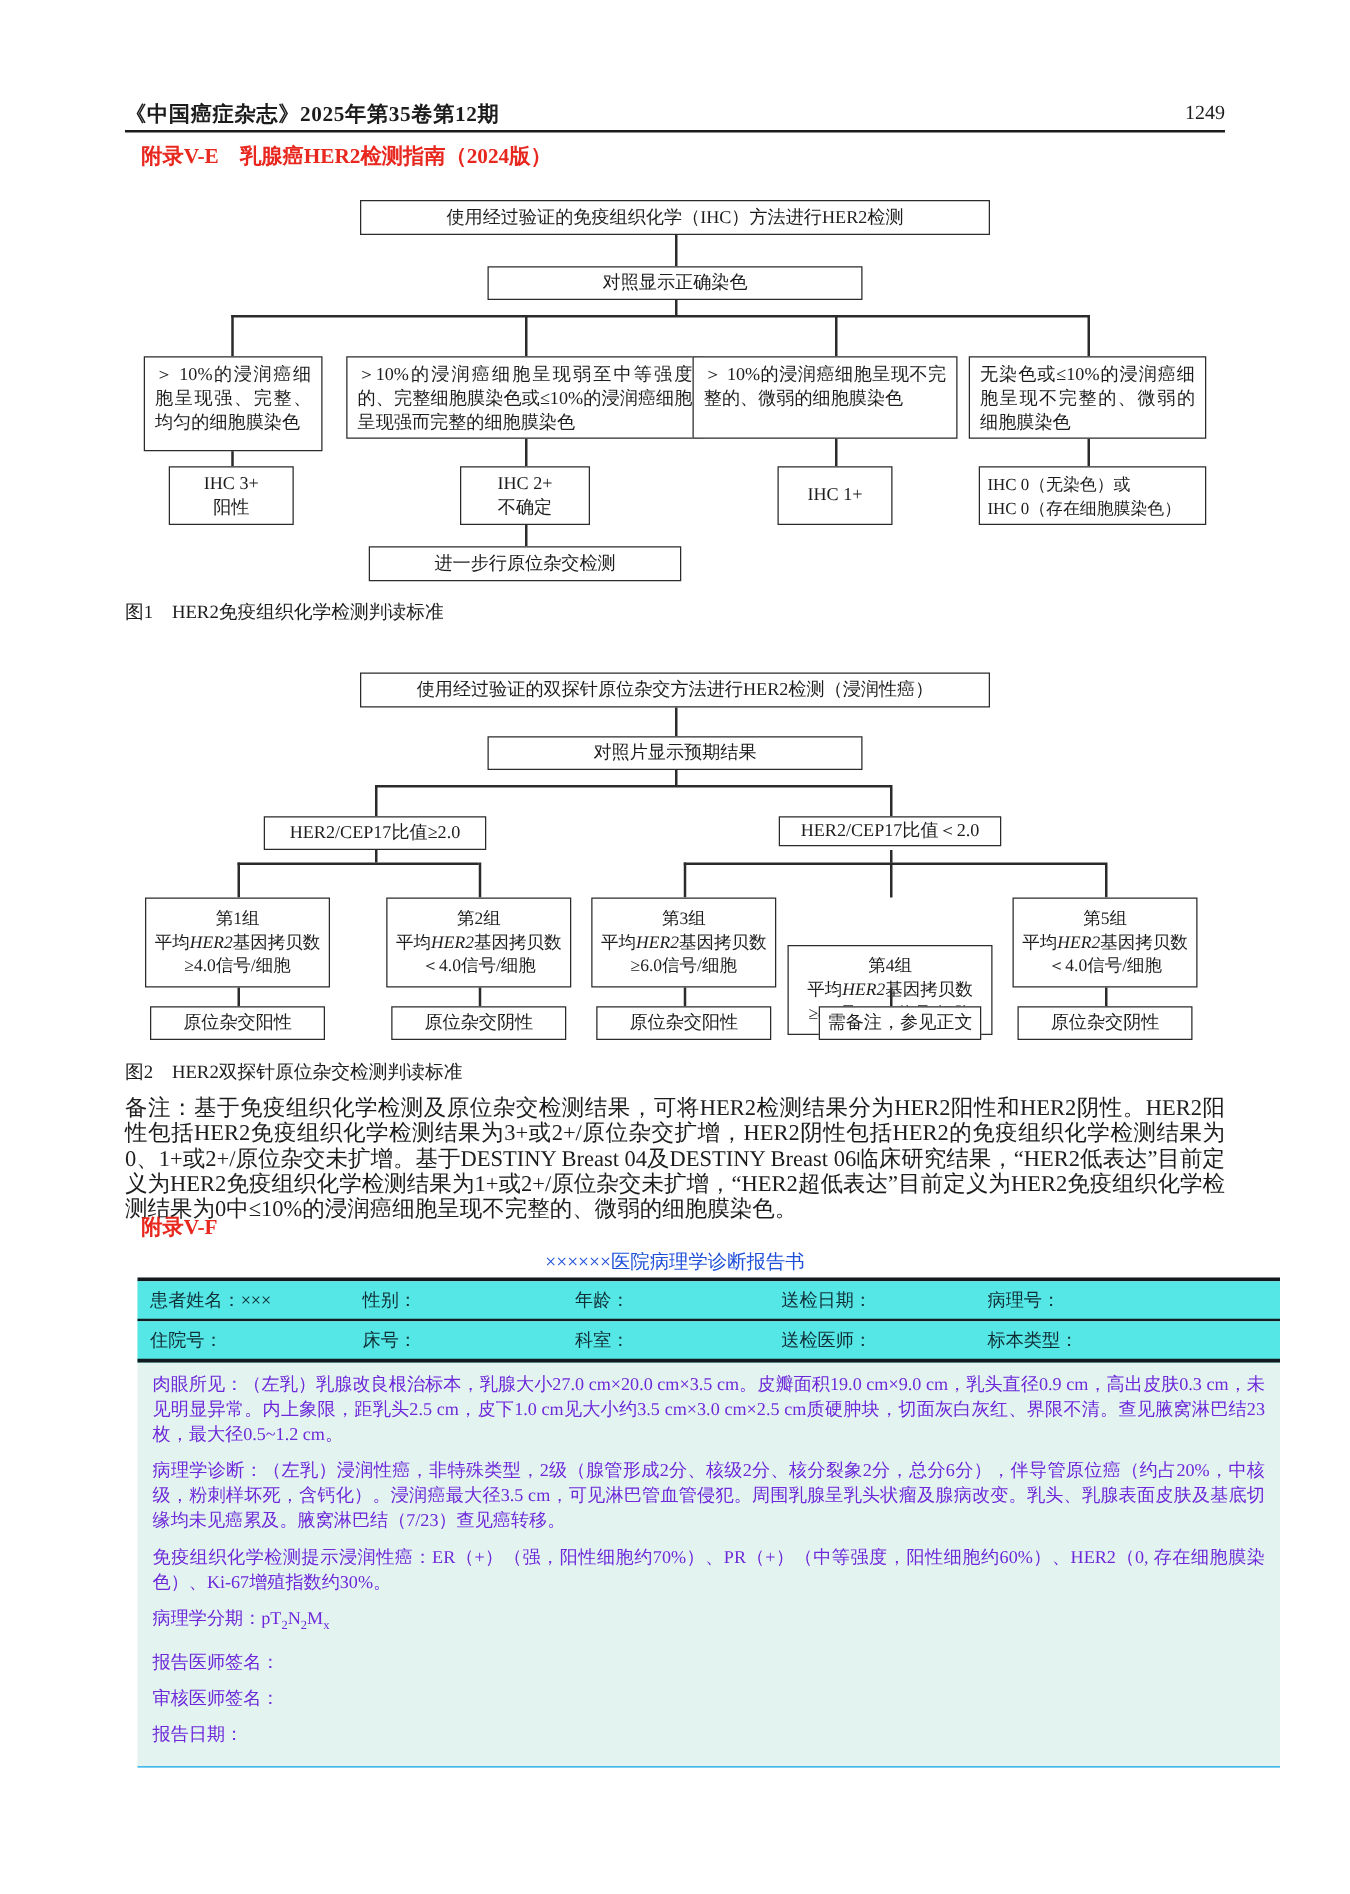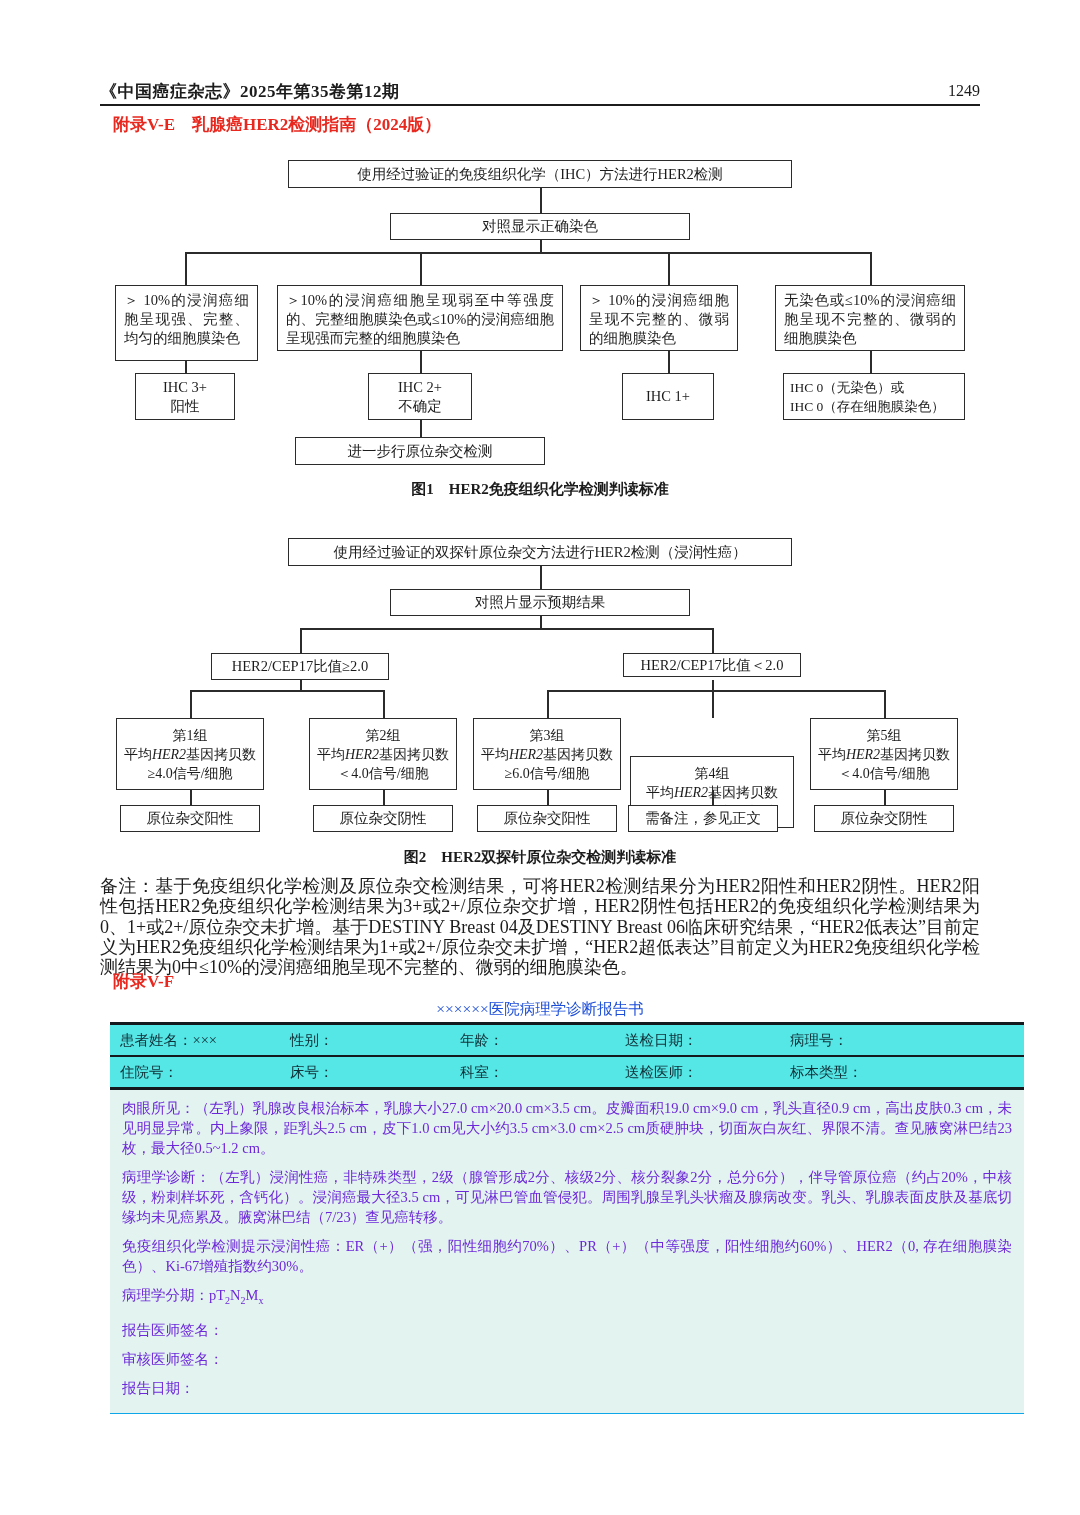--- a/index.html
+++ b/index.html
@@ -13,21 +13,21 @@
   
   .fc{position:absolute;left:100px;width:880px;}
   .box{position:absolute;border:1.5px solid #2b2b2b;background:#fff;box-sizing:border-box;
        display:flex;align-items:center;justify-content:center;text-align:center;
        font-size:14.5px;line-height:19px;padding:2px 6px;}
   .box.jus{display:block;text-align:justify;text-justify:inter-ideograph;padding:5px 8px;}
   .box.lft{justify-content:flex-start;text-align:left;}
   .pre{white-space:pre-line;}
   .vl,.hl{position:absolute;background:#2b2b2b;}
   .vl{width:1.5px;}.hl{height:1.5px;}
-  .caption{position:absolute;left:0;width:880px;text-align:center;font-weight:bold;font-size:15px;}
+  .caption{position:absolute;left:0;width:880px;text-align:left;font-weight:normal;font-size:15px;}
   .group{flex-direction:column;font-size:14px;line-height:19px;}
   .gline{display:block;}
   
   .note{left:100px;top:876px;width:880px;font-size:18px;line-height:20.3px;text-align:justify;text-justify:inter-ideograph;}
   
   .rep-title{left:100px;top:999px;width:880px;text-align:center;font-weight:normal;font-size:15.5px;color:#1d4ed8;}
   .report{left:110px;top:1022px;width:914px;border-top:3px solid #14191d;border-bottom:1px solid #0ea5e9;background:#e3f4f0;}
   .inforow{display:grid;grid-template-columns:170px 170px 165px 165px 1fr;background:#55e6e6;height:30px;align-items:center;}
   .inforow.r1{border-bottom:2px solid #14191d;}
   .inforow.r2{border-bottom:3px solid #14191d;}
@@ -52,21 +52,21 @@
   <div class="box" style="left:290px;top:53px;width:300px;height:27px;">对照显示正确染色</div>
   <div class="vl" style="left:440px;top:80px;height:12px;"></div>
   <div class="hl" style="left:85px;top:92px;width:686px;"></div>
   <div class="vl" style="left:85px;top:92px;height:33px;"></div>
   <div class="vl" style="left:320px;top:92px;height:33px;"></div>
   <div class="vl" style="left:568px;top:92px;height:33px;"></div>
   <div class="vl" style="left:770px;top:92px;height:33px;"></div>
 
   <div class="box jus" style="left:15px;top:125px;width:143px;height:76px;">＞ 10%的浸润癌细胞呈现强、完整、均匀的细胞膜染色</div>
   <div class="box jus" style="left:177px;top:125px;width:286px;height:66px;">＞10%的浸润癌细胞呈现弱至中等强度的、完整细胞膜染色或≤10%的浸润癌细胞呈现强而完整的细胞膜染色</div>
-  <div class="box jus" style="left:480px;top:125px;width:158px;height:66px;">＞ 10%的浸润癌细胞呈现不完整的、微弱的细胞膜染色</div>
+  <div class="box jus" style="left:454px;top:125px;width:212px;height:66px;">＞ 10%的浸润癌细胞呈现不完整的、微弱的细胞膜染色</div>
   <div class="box jus" style="left:675px;top:125px;width:190px;height:66px;">无染色或≤10%的浸润癌细胞呈现不完整的、微弱的细胞膜染色</div>
 
   <div class="vl" style="left:85px;top:201px;height:12px;"></div>
   <div class="vl" style="left:320px;top:191px;height:22px;"></div>
   <div class="vl" style="left:568px;top:191px;height:22px;"></div>
   <div class="vl" style="left:770px;top:191px;height:22px;"></div>
 
   <div class="box pre" style="left:35px;top:213px;width:100px;height:47px;">IHC 3+
 阳性</div>
   <div class="box pre" style="left:268px;top:213px;width:104px;height:47px;">IHC 2+
@@ -131,21 +131,21 @@
 
   <div class="vl" style="left:90px;top:252px;height:15px;"></div>
   <div class="vl" style="left:283px;top:252px;height:15px;"></div>
   <div class="vl" style="left:447px;top:252px;height:15px;"></div>
   <div class="vl" style="left:612px;top:252px;height:15px;"></div>
   <div class="vl" style="left:784px;top:252px;height:15px;"></div>
 
   <div class="box" style="left:20px;top:267px;width:140px;height:27px;">原位杂交阳性</div>
   <div class="box" style="left:213px;top:267px;width:140px;height:27px;">原位杂交阴性</div>
   <div class="box" style="left:377px;top:267px;width:140px;height:27px;">原位杂交阳性</div>
-  <div class="box" style="left:528px;top:267px;width:150px;height:27px;">需备注，参见正文</div>
+  <div class="box" style="left:555px;top:267px;width:130px;height:27px;">需备注，参见正文</div>
   <div class="box" style="left:714px;top:267px;width:140px;height:27px;">原位杂交阴性</div>
 
   <div class="caption" style="top:310px;">图2　HER2双探针原位杂交检测判读标准</div>
 </div>
 
 <div class="abs note">备注：基于免疫组织化学检测及原位杂交检测结果，可将HER2检测结果分为HER2阳性和HER2阴性。HER2阳性包括HER2免疫组织化学检测结果为3+或2+/原位杂交扩增，HER2阴性包括HER2的免疫组织化学检测结果为0、1+或2+/原位杂交未扩增。基于DESTINY Breast 04及DESTINY Breast 06临床研究结果，“HER2低表达”目前定义为HER2免疫组织化学检测结果为1+或2+/原位杂交未扩增，“HER2超低表达”目前定义为HER2免疫组织化学检测结果为0中≤10%的浸润癌细胞呈现不完整的、微弱的细胞膜染色。</div>
 
 <div class="abs red-title" style="left:113px;top:970px;">附录V-F</div>
 <div class="abs rep-title">××××××医院病理学诊断报告书</div>
 

